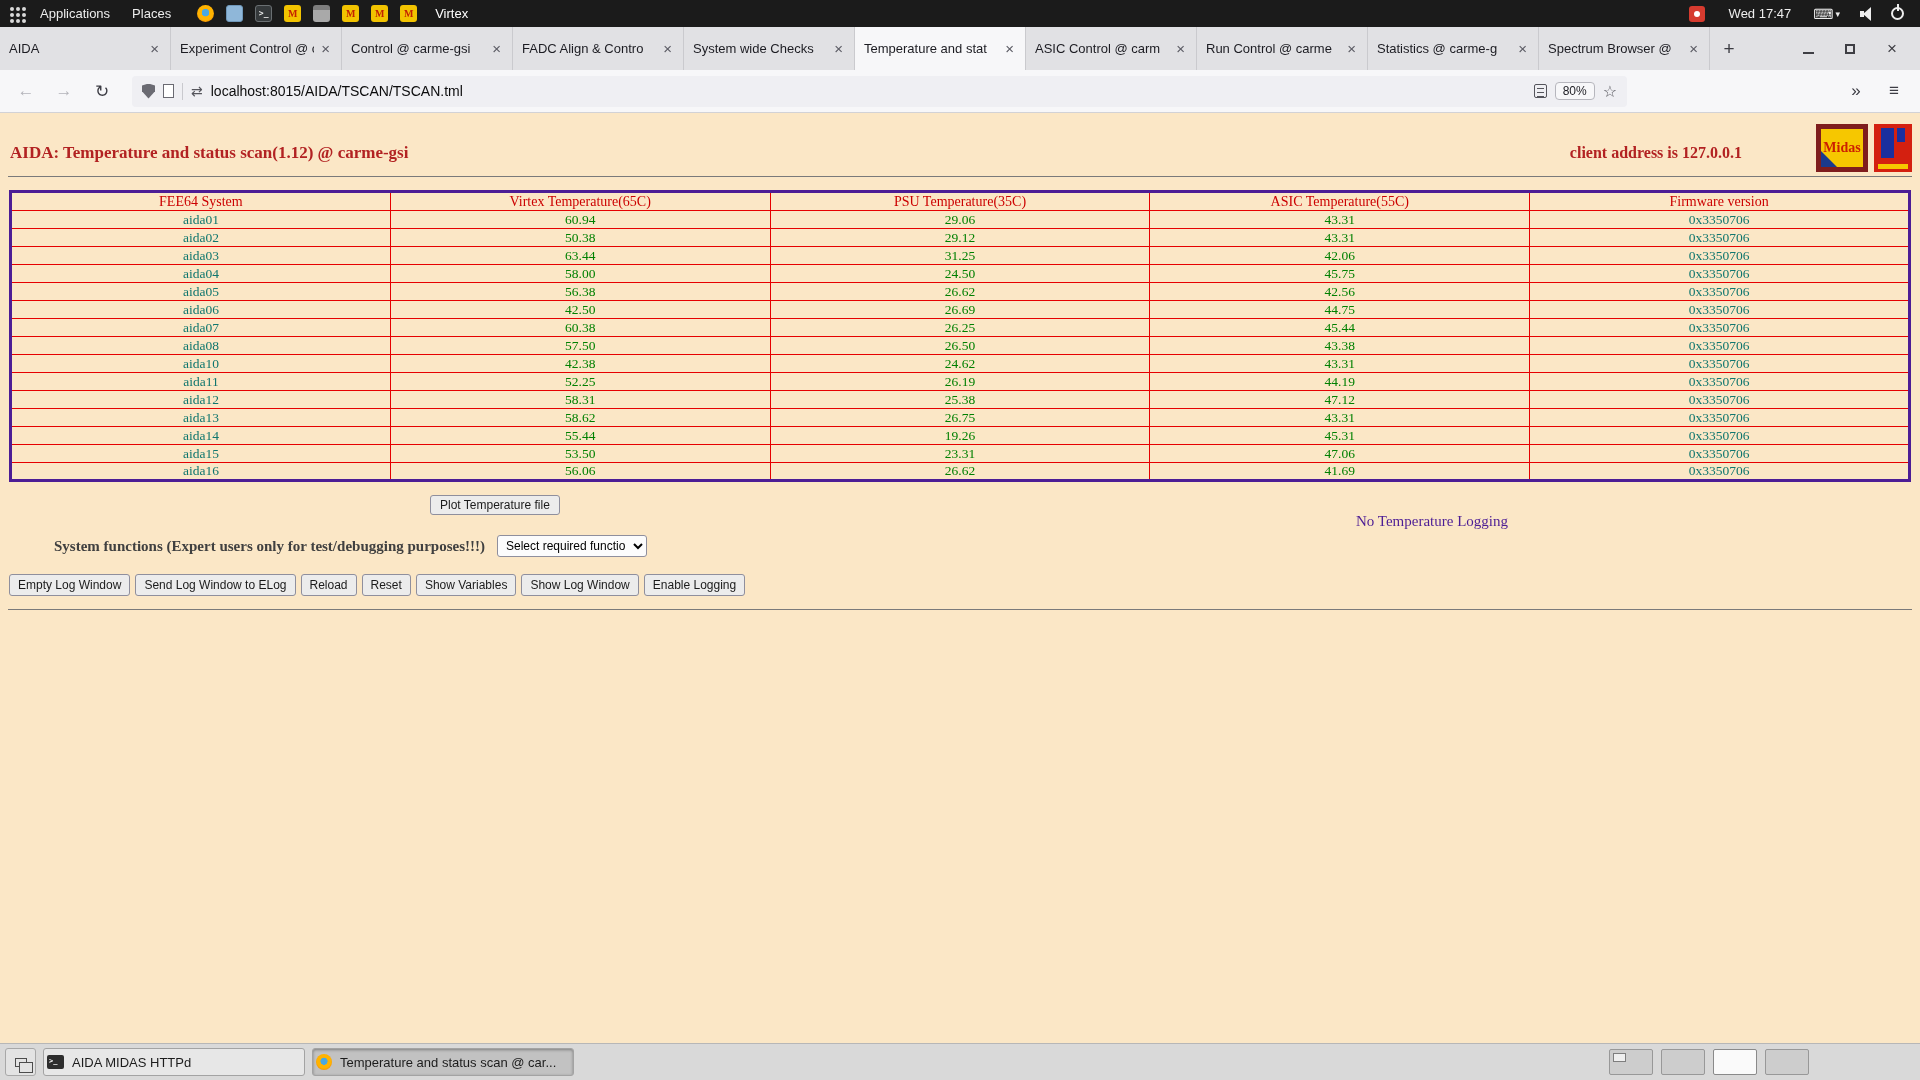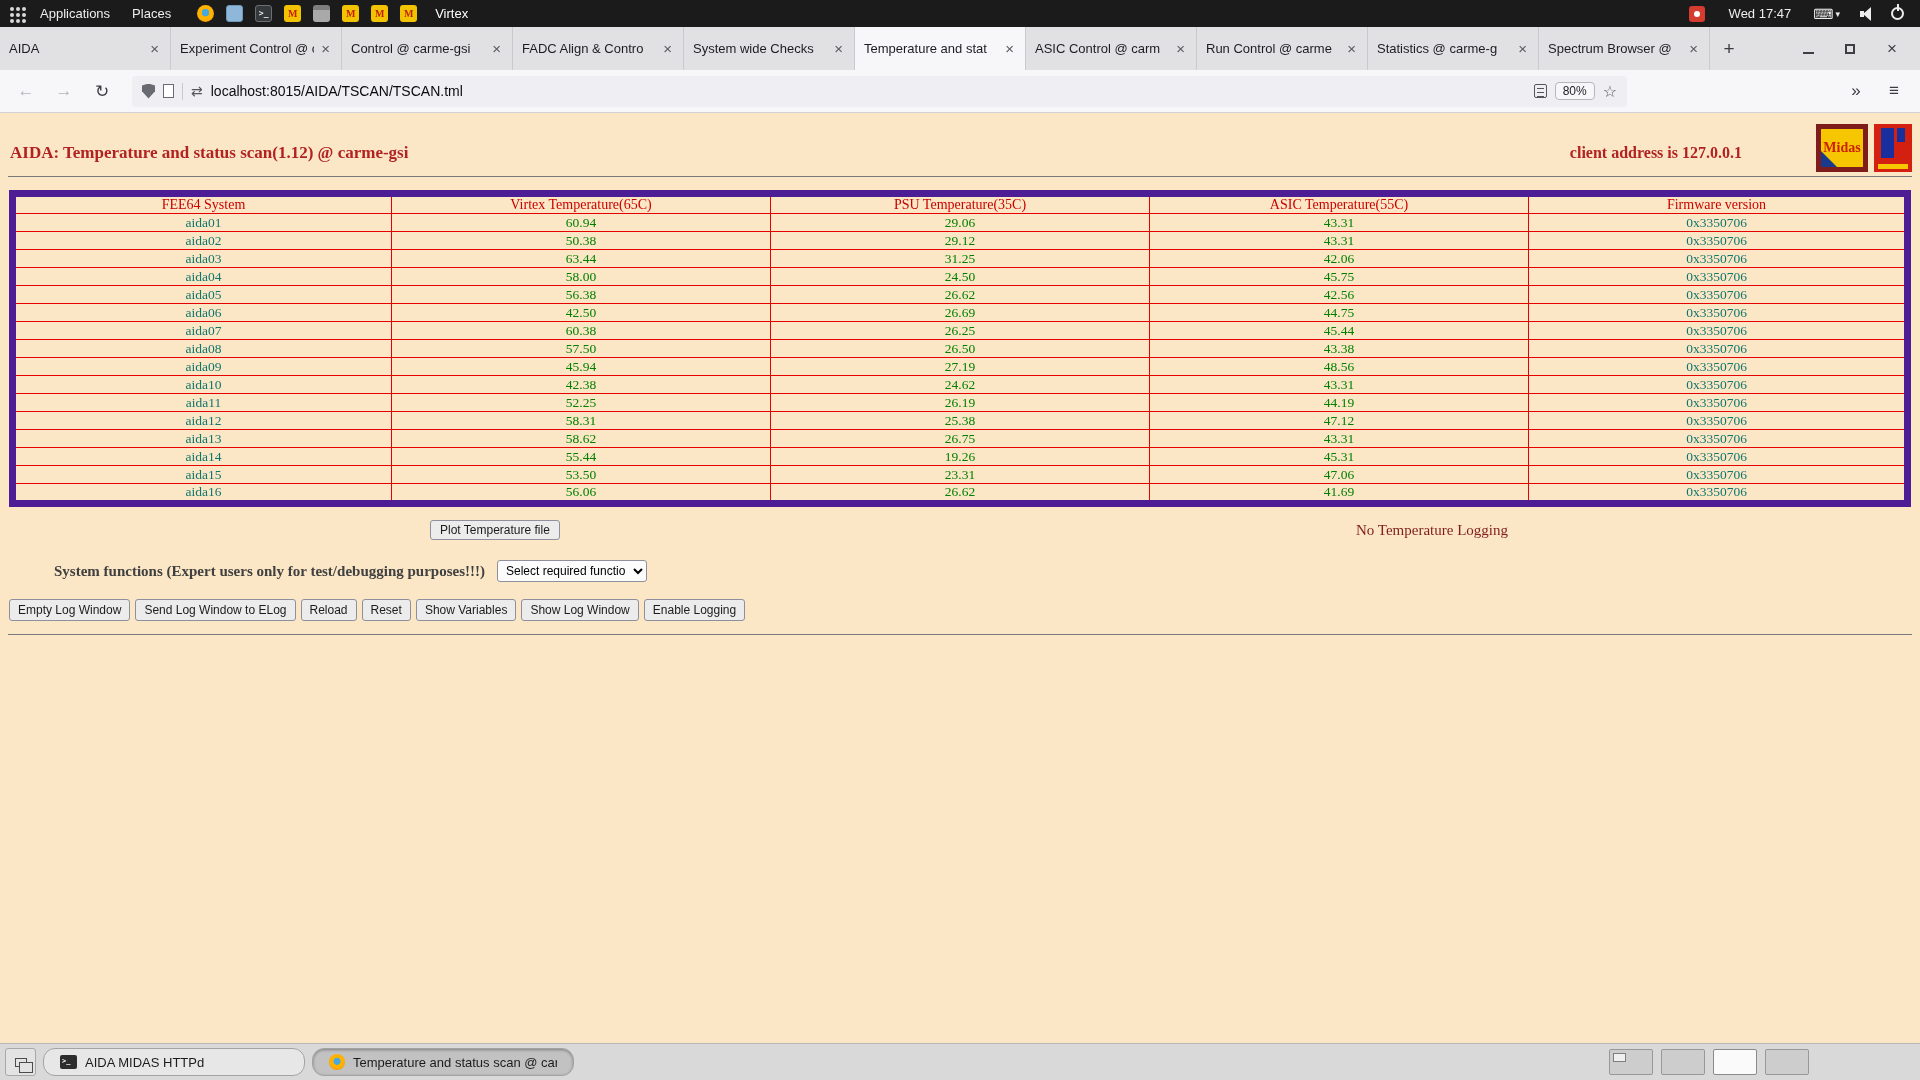--- a/index.html
+++ b/index.html
@@ -69,42 +69,42 @@
   .logo-midas-text { color: #cc1f00; font: bold 14px "Liberation Serif", serif; z-index: 1; }
   .logo-midas-tri { position: absolute; left: 0; bottom: 0; width: 0; height: 0; border-left: 16px solid #1a3a8c; border-top: 16px solid transparent; }
   .logo-inst { width: 38px; height: 48px; background: #d42010; position: relative; }
   .li-blue { position: absolute; left: 7px; top: 4px; width: 13px; height: 30px; background: #1a2f9e; }
   .li-blue2 { position: absolute; left: 23px; top: 4px; width: 8px; height: 14px; background: #1a2f9e; }
   .li-bar { position: absolute; bottom: 3px; left: 4px; right: 4px; height: 5px; background: #f6c700; }
   .page-header { display: flex; align-items: baseline; padding: 30px 2px 0 2px; }
   .page-title { font-size: 17px; font-weight: bold; color: #b22222; }
   .client-addr { margin-left: auto; margin-right: 168px; font-size: 16px; font-weight: bold; color: #b22222; }
   .page hr { border: none; border-top: 1px solid #7a7a7a; margin: 13px 0 0 0; }
-  .temps { width: calc(100% - 2px); margin: 13px 1px 0 1px; border-collapse: collapse; border: 7px solid #4c1d95; table-layout: fixed; }
+  .temps { width: calc(100% - 2px); margin: 13px 1px 0 1px; border-collapse: collapse; border: 3px solid #4c1d95; table-layout: fixed; }
   .temps th, .temps td { border: 1px solid #e60000; text-align: center; padding: 0; }
   .temps th { height: 19px; font-size: 14px; font-weight: normal; color: #cc0000; }
   .temps td { height: 18px; font-size: 13.5px; }
   .c-red { color: #0f766e; }
   .c-green { color: #008000; }
   .plot-row { position: relative; height: 26px; margin-top: 13px; }
   .plot-btn { position: absolute; left: 422px; top: 0; font: 12px "Liberation Sans", sans-serif; padding: 2px 9px; background: #ececec; border: 1px solid #8f8f9d; border-radius: 3px; color: #1b1b1b; }
-  .log-status { position: absolute; left: 1348px; top: 2px; color: #7f1d1d; font-size: 15px; }
+  .log-status { position: absolute; left: 1348px; top: 18px; color: #4c1d95; font-size: 15px; }
   .sysfunc { display: flex; align-items: center; gap: 12px; margin-top: 14px; padding-left: 2px; }
   .sysfunc-label { color: #404040; font-weight: bold; font-size: 15px; margin-left: 44px; }
   .func-select { font: 12px "Liberation Sans", sans-serif; padding: 2px 4px; border: 1px solid #8f8f9d; border-radius: 3px; background: #fcfcfc; width: 150px; }
   .actions { display: flex; gap: 5px; margin-top: 17px; padding-left: 1px; }
   .action-btn { font: 12px "Liberation Sans", sans-serif; padding: 3px 8px; background: #ececec; border: 1px solid #8f8f9d; border-radius: 3px; color: #1b1b1b; white-space: nowrap; }
   .last-updated { text-align: right; color: #cc0000; font-size: 15px; margin-top: 15px; padding-right: 3px; }
 
   
   .taskbar { height: 37px; background: #d9d9d9; border-top: 1px solid #b7b7b7; display: flex; align-items: center; padding: 0 5px; gap: 7px; flex: none; }
   .tb-small { width: 31px; height: 28px; border: 1px solid #a8a8a8; background: #e3e3e3; border-radius: 3px; display: flex; align-items: center; justify-content: center; position: relative; }
   .tb-small-ic { width: 12px; height: 9px; border: 1.5px solid #4c4c4c; position: relative; }
   .tb-small-ic::after { content: ""; position: absolute; left: 3px; top: 3px; width: 12px; height: 9px; border: 1.5px solid #4c4c4c; background: #e3e3e3; }
-  .task-btn { width: 262px; height: 28px; border: 1px solid #a3a3a3; border-radius: 12px; background: #e7e7e7; display: flex; align-items: center; gap: 8px; padding: 0 16px; font-size: 13px; color: #1c1c1c; }
+  .task-btn { width: 262px; height: 28px; border: 1px solid #a3a3a3; border-radius: 3px; background: #e7e7e7; display: flex; align-items: center; gap: 8px; padding: 0 3px; font-size: 13px; color: #1c1c1c; }
   .task-btn.active { background: #c2c2c2; box-shadow: inset 0 1px 3px rgba(0,0,0,.35); }
   .task-label { white-space: nowrap; overflow: hidden; }
   .task-icon { flex: none; }
   .icon-terminal { width: 17px; height: 14px; background: #2d2d2d; border-radius: 2px; position: relative; }
   .icon-terminal::after { content: ">_"; color: #fff; font: bold 7px "DejaVu Sans Mono", monospace; position: absolute; left: 2px; top: 2px; }
   .icon-firefox { width: 16px; height: 16px; border-radius: 50%; background: radial-gradient(circle at 50% 45%, #4aa8e0 0 28%, #ffb300 32% 58%, #e8650d 100%); }
   .pager { margin-left: auto; margin-right: 106px; display: flex; gap: 8px; }
   .pager-box { width: 44px; height: 26px; border: 1px solid #989898; background: #cdcdcd; border-radius: 2px; position: relative; }
   .pager-box.current { background: #fafafa; border-color: #8a8a8a; }
   .pager-mini { position: absolute; left: 3px; top: 3px; width: 13px; height: 9px; background: #efefef; border: 1px solid #7e7e7e; }
@@ -320,27 +320,20 @@
           </tr>
 
           <tr>
             <td class="c-red">aida08</td>
             <td class="c-green">57.50</td>
             <td class="c-green">26.50</td>
             <td class="c-green">43.38</td>
             <td class="c-red">0x3350706</td>
           </tr>
 
-          <tr>
-            <td class="c-red">aida09</td>
-            <td class="c-green">45.94</td>
-            <td class="c-green">27.19</td>
-            <td class="c-green">48.56</td>
-            <td class="c-red">0x3350706</td>
-          </tr>
 
           <tr>
             <td class="c-red">aida10</td>
             <td class="c-green">42.38</td>
             <td class="c-green">24.62</td>
             <td class="c-green">43.31</td>
             <td class="c-red">0x3350706</td>
           </tr>
 
           <tr>

